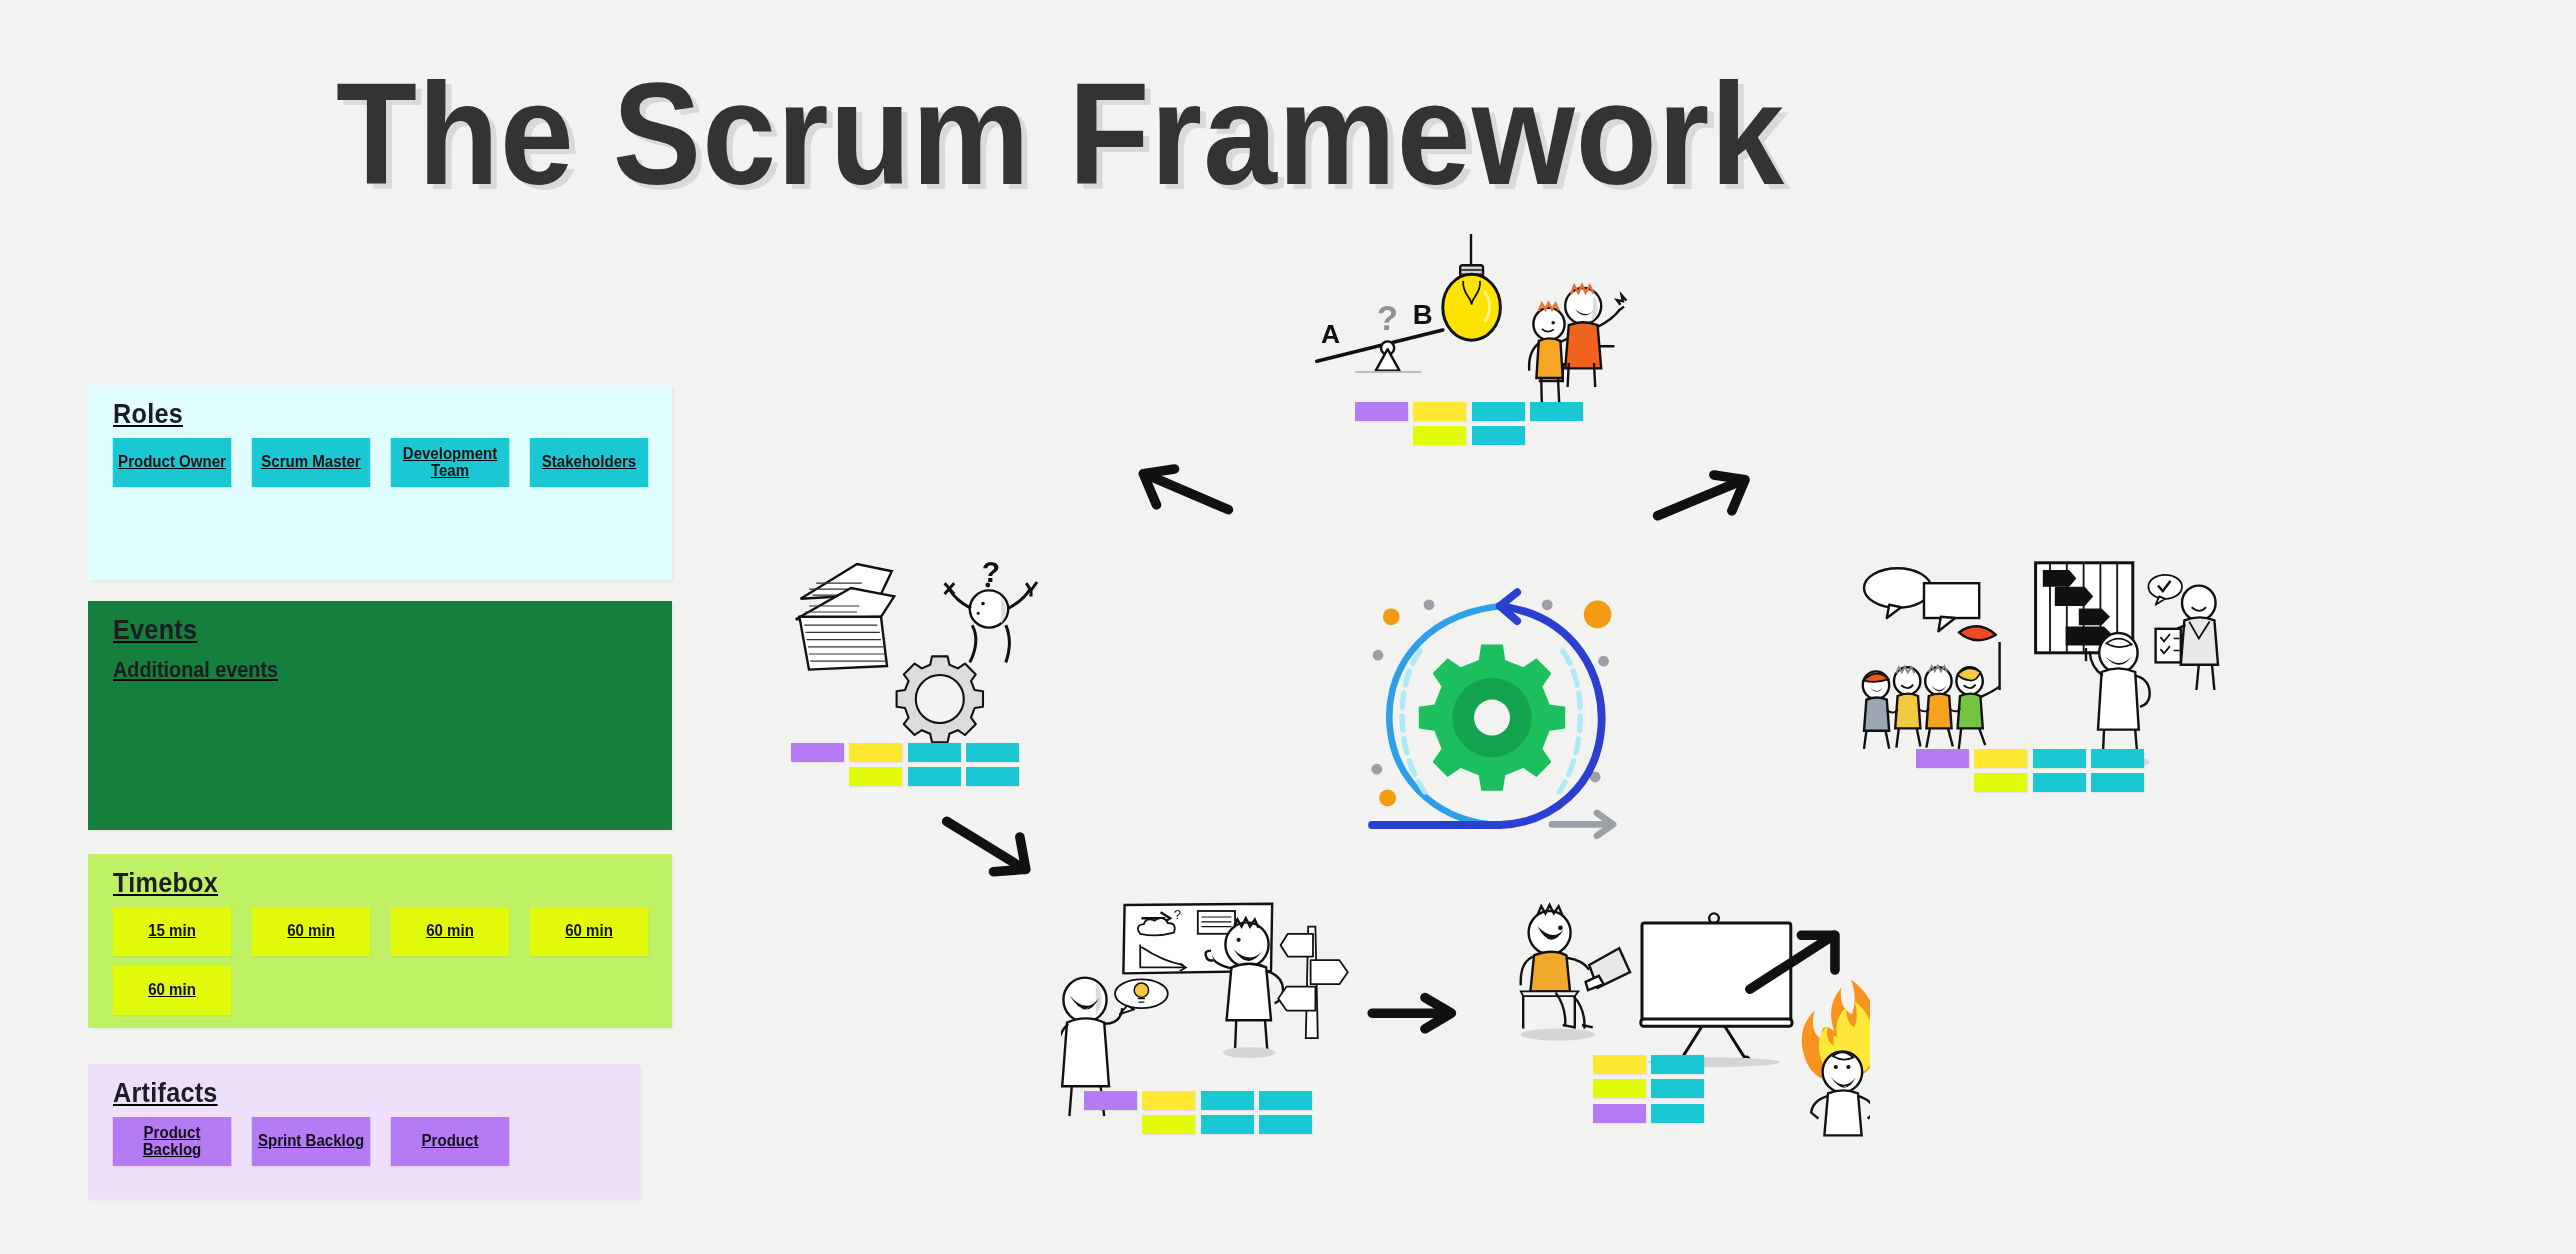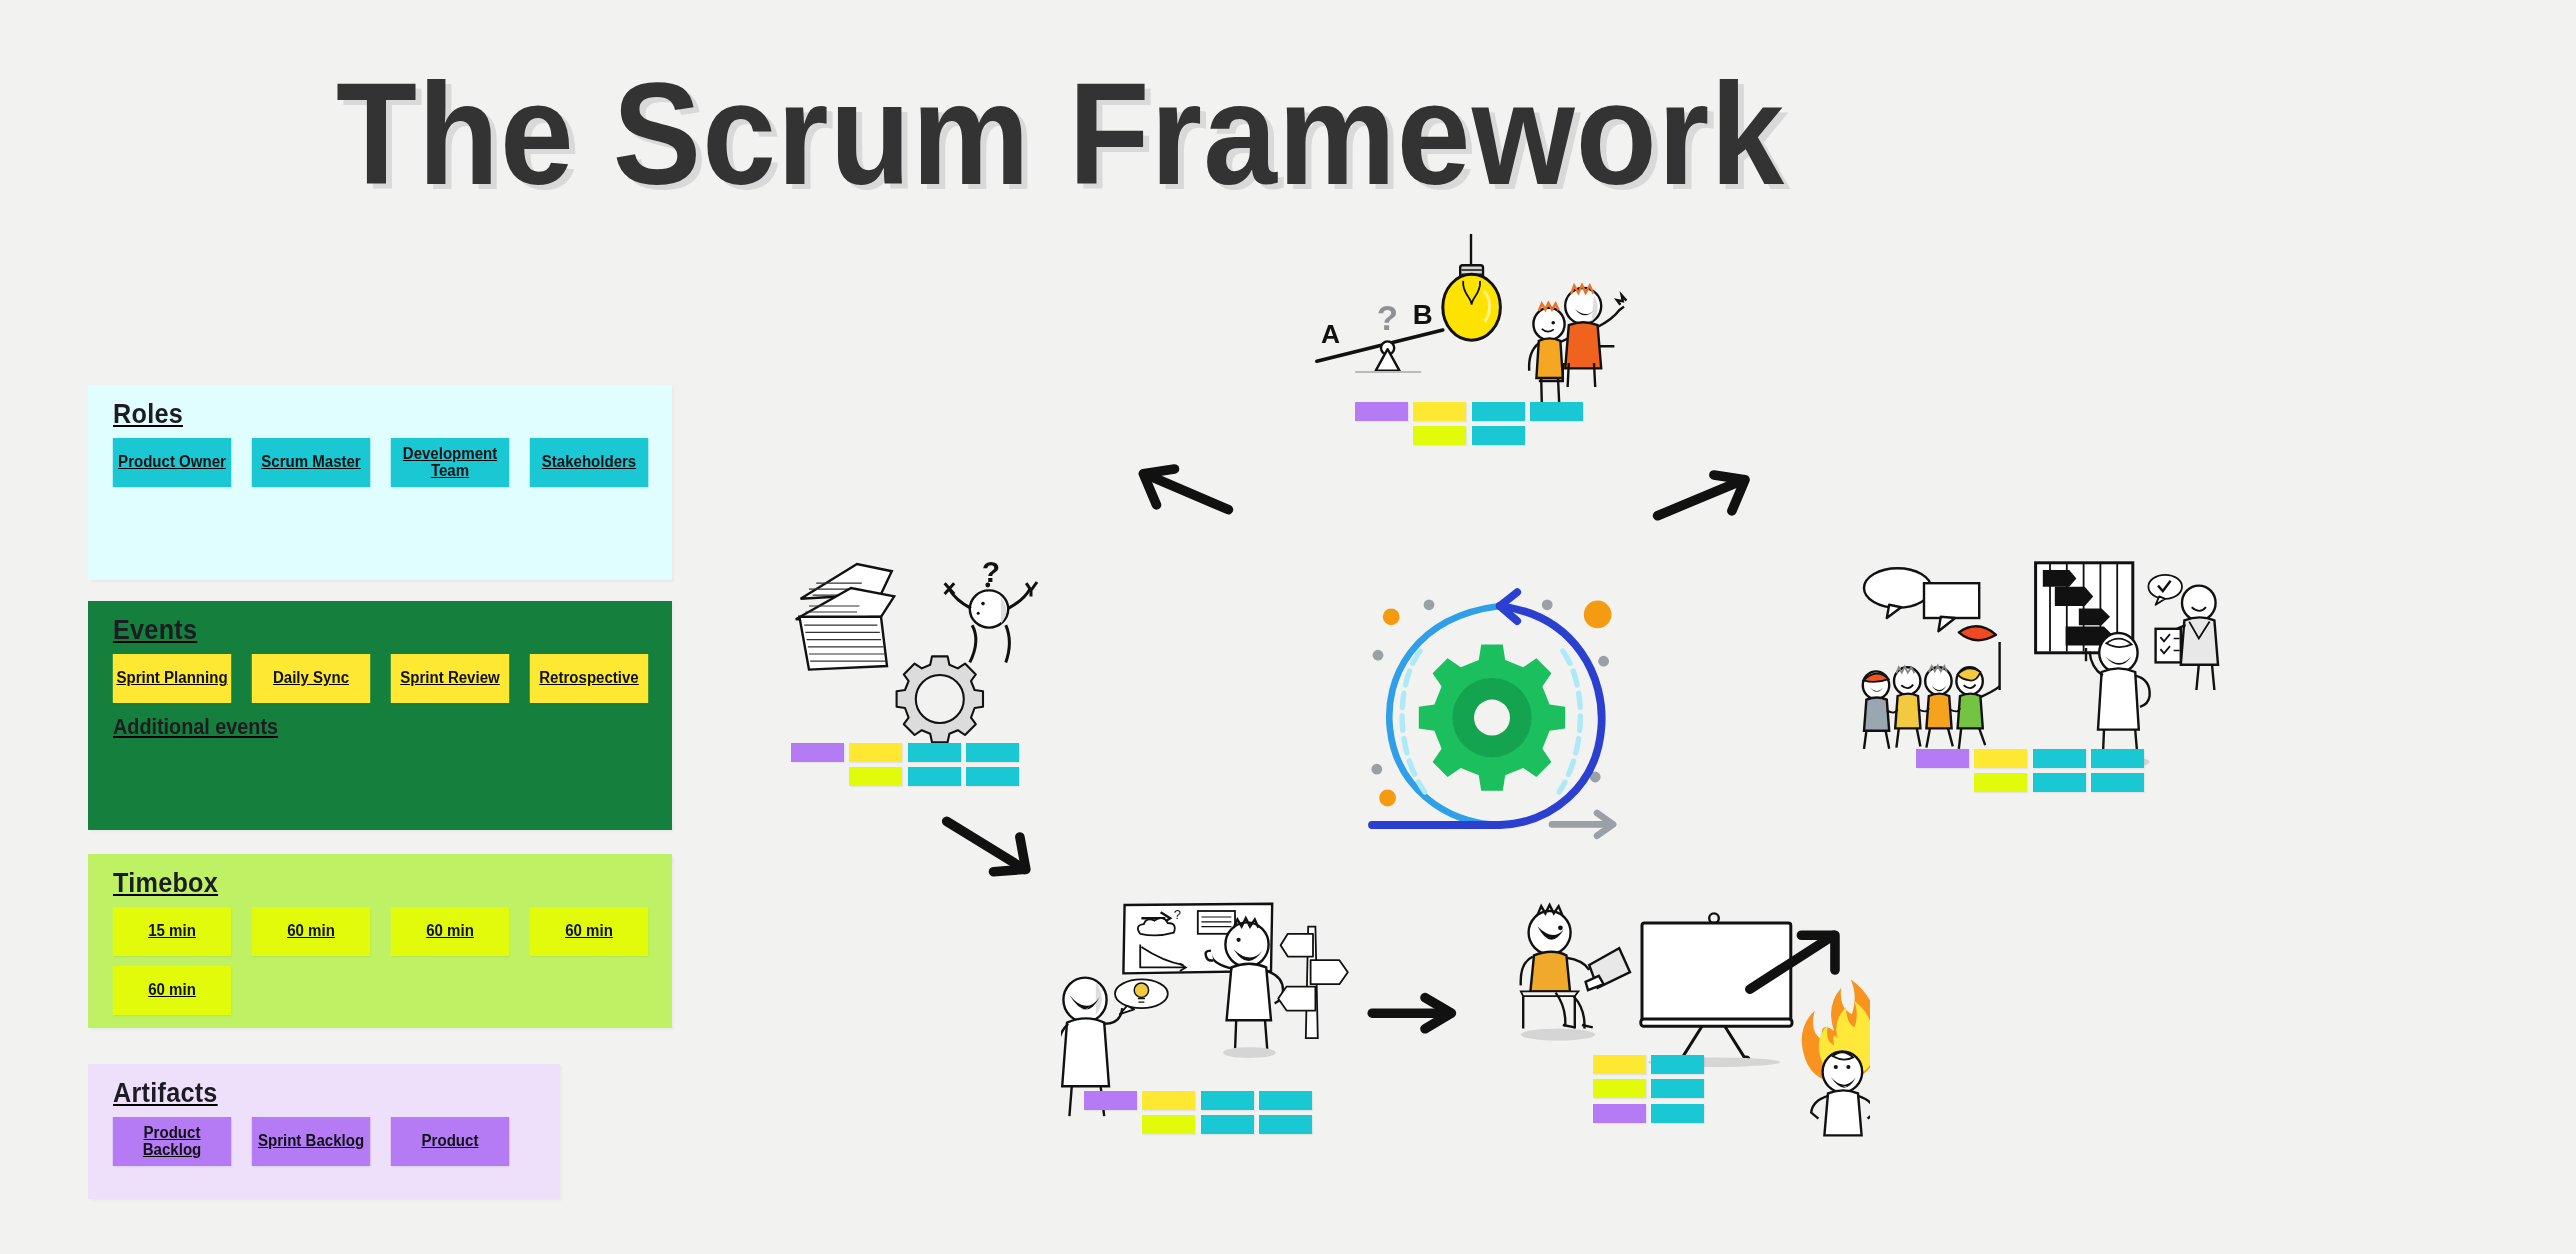--- a/index.html
+++ b/index.html
@@ -37,21 +37,21 @@
     position: absolute;
     left: 88px;
     box-sizing: border-box;
     padding: 13px 0 0 13px;
     box-shadow: 1.8px 1.8px 3px rgba(0,0,0,0.05);
     text-decoration: underline;
   }
   .panel-roles     { top: 385px;  width: 584px; height: 195px; background: #e0fdff; }
   .panel-events    { top: 601px; width: 584px; height: 229px; background: #15803d; }
   .panel-timebox   { top: 854px; width: 584px; height: 174px; background: #bef264; }
-  .panel-artifacts { top: 1064px; width: 472px; height: 135px; background: #eee0fa; }
+  .panel-artifacts { top: 1064px; width: 552px; height: 135px; background: #eee0fa; }
 
   .panel-title {
     font-family: "Liberation Sans Narrow", "Liberation Sans", sans-serif;
     font-size: 28px;
     font-weight: bold;
     color: #1c1c22;
     margin: 0 0 8.4px 12px;
     transform: scaleX(0.9);
     transform-origin: left center;
     letter-spacing: 0.3px;
@@ -123,26 +123,20 @@
   <div class="chip-row">
     <div class="chip chip-roles">Product Owner</div>
     <div class="chip chip-roles">Scrum Master</div>
     <div class="chip chip-roles">Development Team</div>
     <div class="chip chip-roles">Stakeholders</div>
   </div>
 </div>
 
 <div class="panel panel-events">
   <div class="panel-title">Events</div>
-  <div class="chip-row">
-    <div class="chip chip-events">Sprint Planning</div>
-    <div class="chip chip-events">Daily Sync</div>
-    <div class="chip chip-events">Sprint Review</div>
-    <div class="chip chip-events">Retrospective</div>
-  </div>
   <div class="panel-subtitle">Additional events</div>
 </div>
 
 <div class="panel panel-timebox">
   <div class="panel-title">Timebox</div>
   <div class="chip-row">
     <div class="chip chip-timebox">15 min</div>
     <div class="chip chip-timebox">60 min</div>
     <div class="chip chip-timebox">60 min</div>
     <div class="chip chip-timebox">60 min</div>

